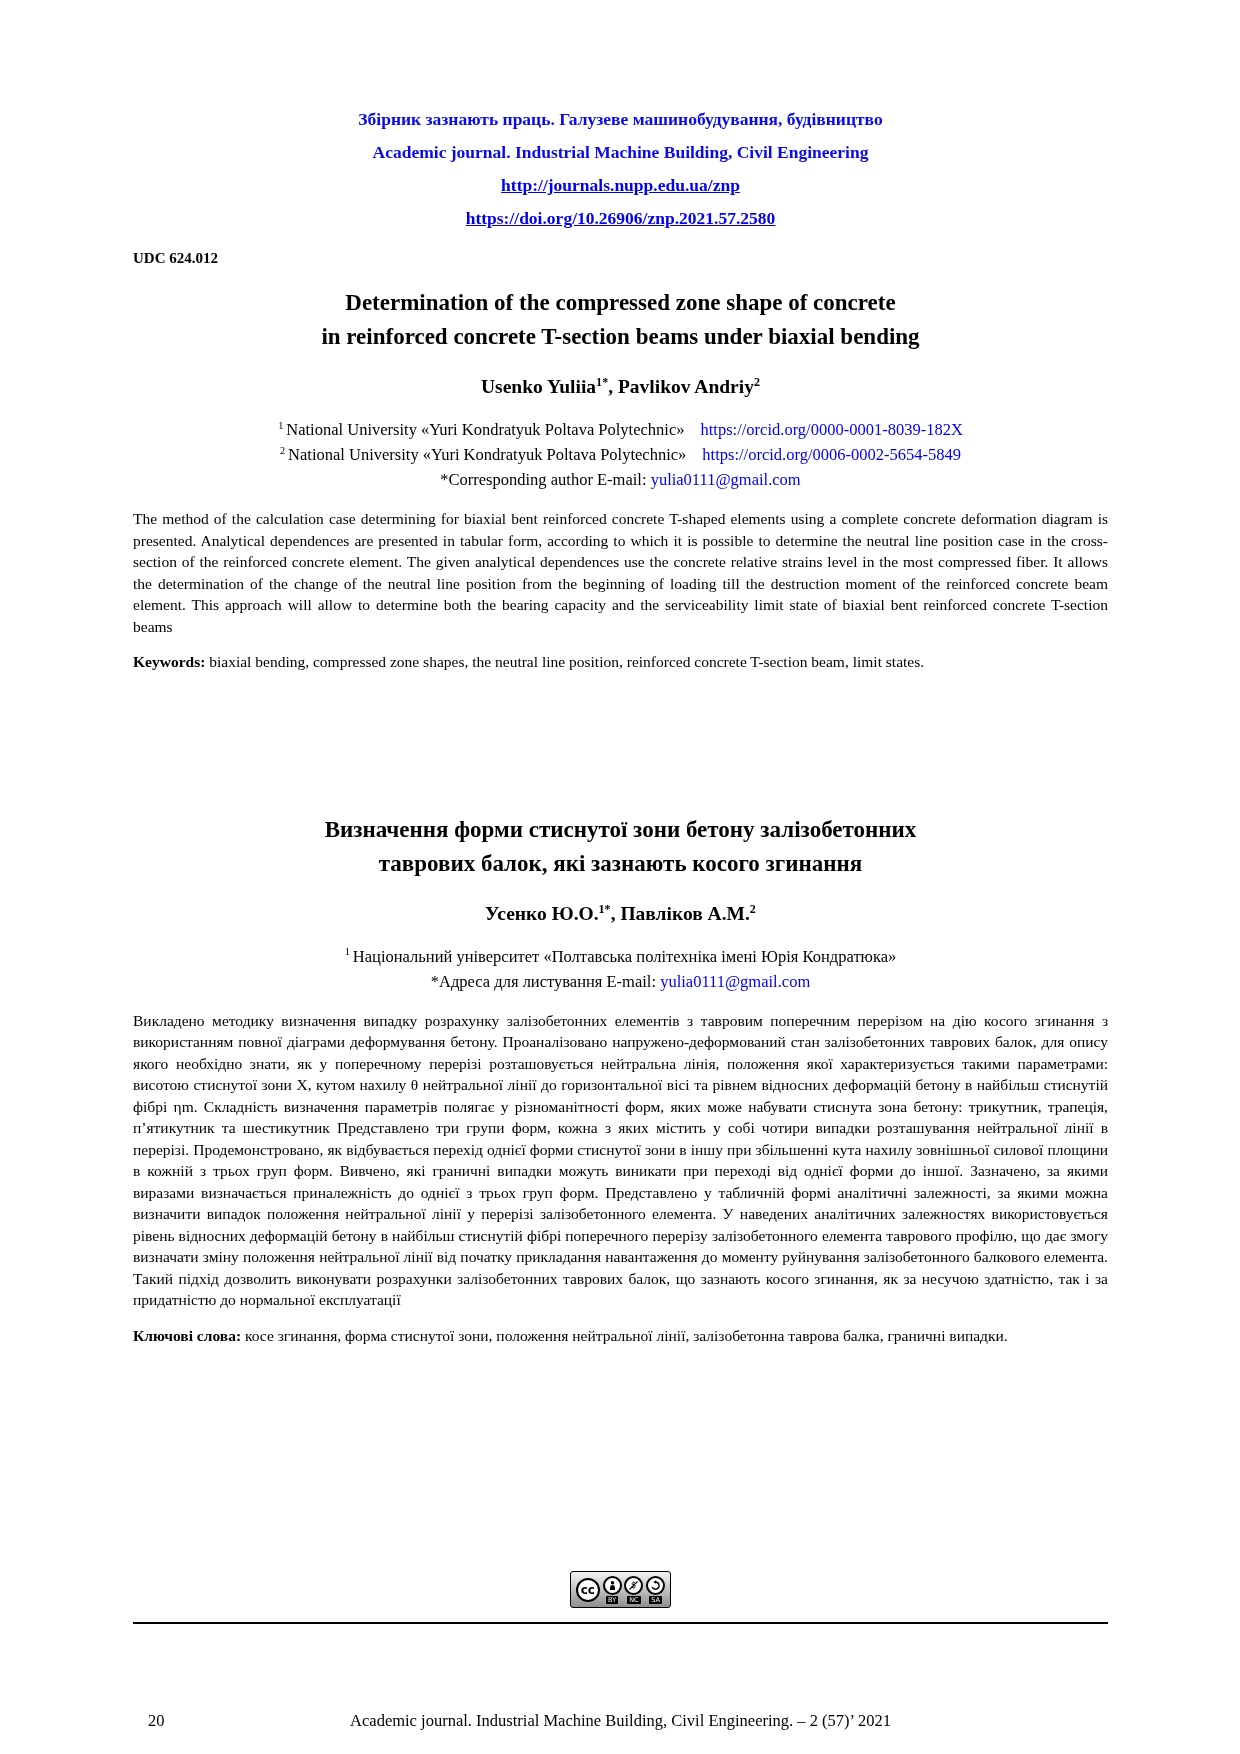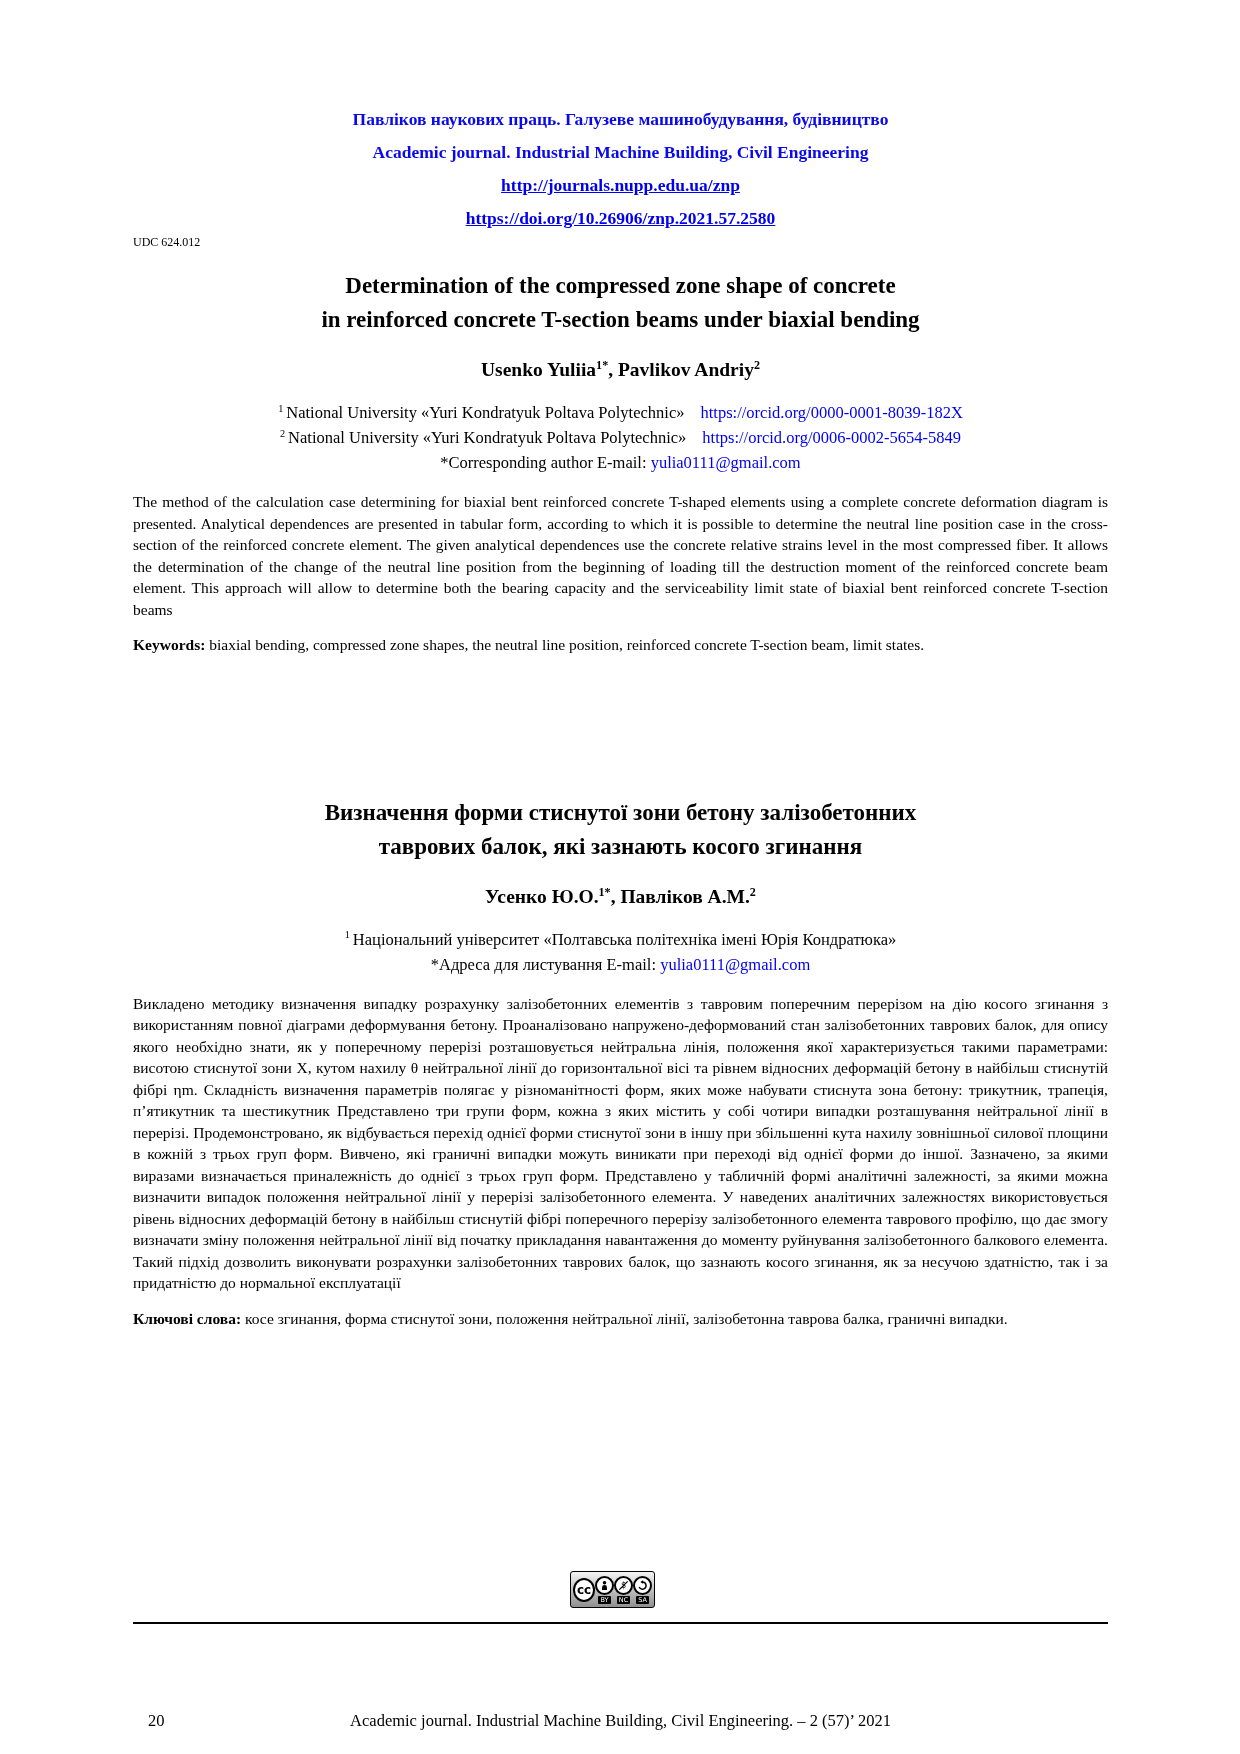--- a/index.html
+++ b/index.html
@@ -7,38 +7,38 @@
     width:1240px;height:1754px;
     font-family:"Liberation Serif","DejaVu Serif",serif;
     color:#000;position:relative;overflow:hidden;
   }
   .page{position:relative;width:1240px;height:1754px;background:#fff;}
   .content{position:absolute;left:133px;top:103px;width:975px;}
 
   .journal-header{text-align:center;font-weight:bold;font-size:17.5px;line-height:33px;color:var(--header-blue,#0909EA);}
   .journal-header .hlink{color:var(--link-blue,#0000EE);text-decoration:underline;cursor:pointer;}
 
-  .udc{font-weight:normal;font-size:12px;text-align:left;color:#000;}
+  .udc{margin-top:15px;font-weight:bold;font-size:15px;text-align:left;color:#000;}
 
   .paper-title{margin-top:19px;text-align:center;font-weight:bold;font-size:23px;line-height:34px;color:#000;}
   .authors{margin-top:20px;text-align:center;font-weight:bold;font-size:19.5px;line-height:26px;}
   sup{font-size:0.62em;vertical-align:super;line-height:0;}
 
   .affiliations{margin-top:17px;text-align:center;font-size:16.5px;line-height:25px;}
   .affiliations .lnk{color:var(--link-blue,#0000EE);cursor:pointer;}
   .affiliations .orcid{margin-left:16px;}
   .aff-sup{margin-right:3px;}
 
   .abstract{margin-top:16px;font-size:15.5px;line-height:21.5px;text-align:justify;}
   .keywords{margin-top:14px;font-size:15.5px;line-height:21.5px;text-align:justify;}
   .kw-label{font-weight:bold;}
 
   .uk-title{margin-top:140px;}
   .cc-badge{
-    position:absolute;left:570px;top:1571px;width:85px;height:37px;
+    position:absolute;left:570px;top:1571px;width:101px;height:37px;
     border:1px solid #000;border-radius:3px;box-sizing:border-box;
     background:linear-gradient(#f4f4f4,#8f8f8f);
     display:flex;align-items:center;justify-content:space-evenly;padding:8px 2px;cursor:pointer;
   }
   .cc-logo{
     width:24px;height:24px;border:2px solid #000;border-radius:50%;background:#fff;
     display:flex;align-items:center;justify-content:center;
     font-weight:bold;font-size:12px;font-family:"DejaVu Sans",sans-serif;box-sizing:border-box;
   }
   .cc-col{display:flex;flex-direction:column;align-items:center;gap:1px;}
@@ -55,21 +55,21 @@
   .footer{position:absolute;left:133px;top:1711px;width:975px;font-size:16.5px;text-align:center;}
   .footer .pagenum{position:absolute;left:15px;}
 </style>
 </head>
 <body>
 
 <div class="page">
   <div class="content">
 
     <div class="journal-header">
-      <div>Павліков наукових праць. Галузеве машинобудування, будівництво</div>
+      <div>Збірник зазнають праць. Галузеве машинобудування, будівництво</div>
       <div>Academic journal. Industrial Machine Building, Civil Engineering</div>
       <div><a class="hlink">http://journals.nupp.edu.ua/znp</a></div>
       <div><a class="hlink">https://doi.org/10.26906/znp.2021.57.2580</a></div>
     </div>
 
     <div class="udc">UDC 624.012</div>
 
     <div class="paper-title">
       <div>Determination of the compressed zone shape of concrete</div>
       <div>in reinforced concrete T-section beams under biaxial bending</div>

